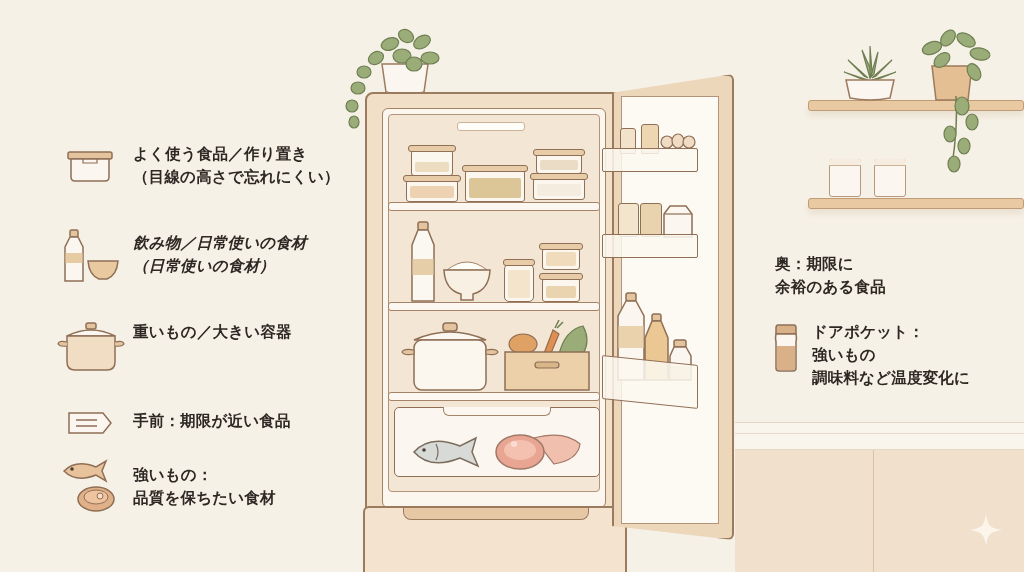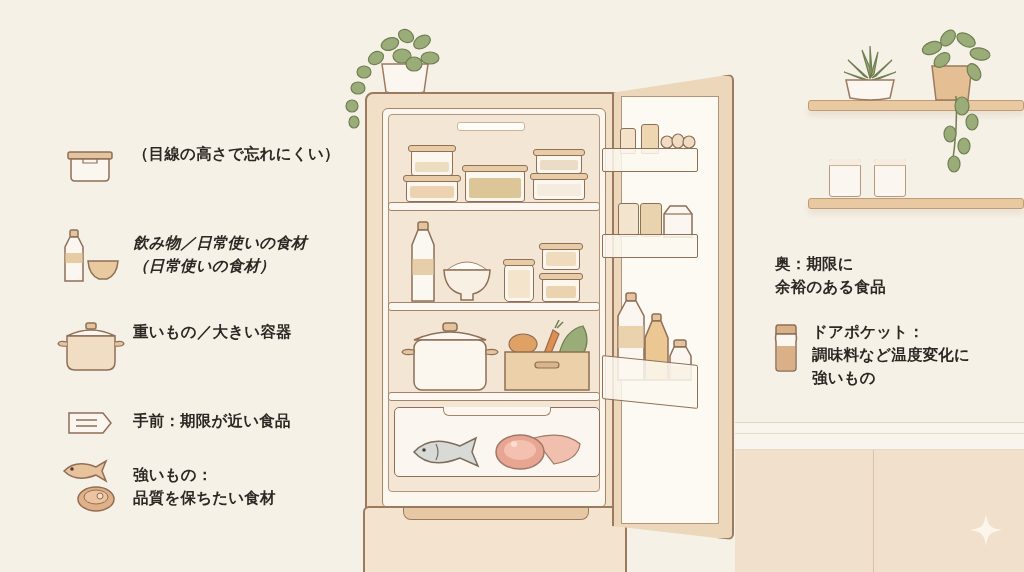--- a/index.html
+++ b/index.html
@@ -275,20 +275,21 @@
     </g>
   </svg>
   <div class="door-pocket" style="top:360px;height:44px;transform:skewY(6deg);"></div>
 
   <svg class="legend-icon" style="left:67px;top:151px;" width="46" height="32" viewBox="0 0 46 32">
     <rect x="1" y="1" width="44" height="7" rx="2" fill="#e3c49e" stroke="#8f6f55" stroke-width="1.5"></rect>
     <path d="M4 8 H42 V26 Q42 30 38 30 H8 Q4 30 4 26Z" fill="#fbf7f0" stroke="#8f6f55" stroke-width="1.5"></path>
     <path d="M16 8 V12 H30 V8" fill="none" stroke="#8f6f55" stroke-width="1.2"></path>
   </svg>
   <div class="legend-text" style="left:133px;top:143px;">
+    <span>よく使う食品／作り置き</span>
     <span>（目線の高さで忘れにくい）</span>
   </div>
 
   <svg class="legend-icon" style="left:63px;top:229px;" width="56" height="54" viewBox="0 0 56 54">
     <rect x="7" y="1" width="8" height="7" rx="1.5" fill="#e3c49e" stroke="#8f6f55" stroke-width="1.5"></rect>
     <path d="M7 8 L2 18 V52 H20 V18 L15 8Z" fill="#fbf7f0" stroke="#8f6f55" stroke-width="1.5"></path>
     <rect x="2.5" y="24" width="17" height="10" fill="#e6cba3"></rect>
     <path d="M25 32 H55 Q54 46 44 50 H36 Q26 46 25 32Z" fill="#e8c9a0" stroke="#8f6f55" stroke-width="1.5"></path>
   </svg>
   <div class="legend-text" style="left:133px;top:232px;font-style:italic;">
@@ -332,17 +333,17 @@
     <span>余裕のある食品</span>
   </div>
 
   <svg class="legend-icon" style="left:774px;top:324px;" width="24" height="48" viewBox="0 0 24 48">
     <path d="M4 1 H20 Q22 1 22 4 V10 H2 V4 Q2 1 4 1Z" fill="#d8b188" stroke="#8f6f55" stroke-width="1.5"></path>
     <path d="M2 10 H22 Q23 14 22 18 V44 Q22 47 19 47 H5 Q2 47 2 44 V18 Q1 14 2 10Z" fill="#fbf7f0" stroke="#8f6f55" stroke-width="1.5"></path>
     <rect x="3" y="22" width="18" height="24" fill="#d9b088"></rect>
   </svg>
   <div class="legend-text" style="left:812px;top:321px;">
     <span>ドアポケット：</span>
+    <span>強いもの</span>
     <span>調味料など温度変化に</span>
-    <span>強いもの</span>
   </div>
 
 </div>
 
 </body></html>

